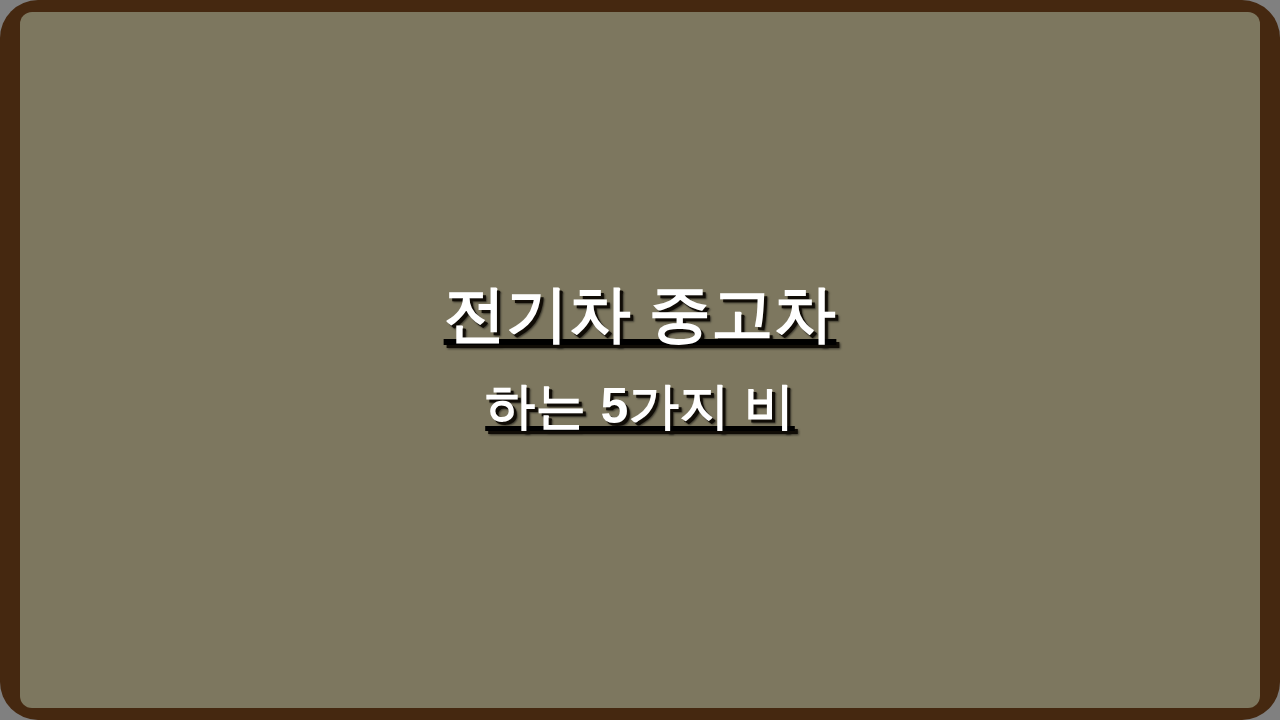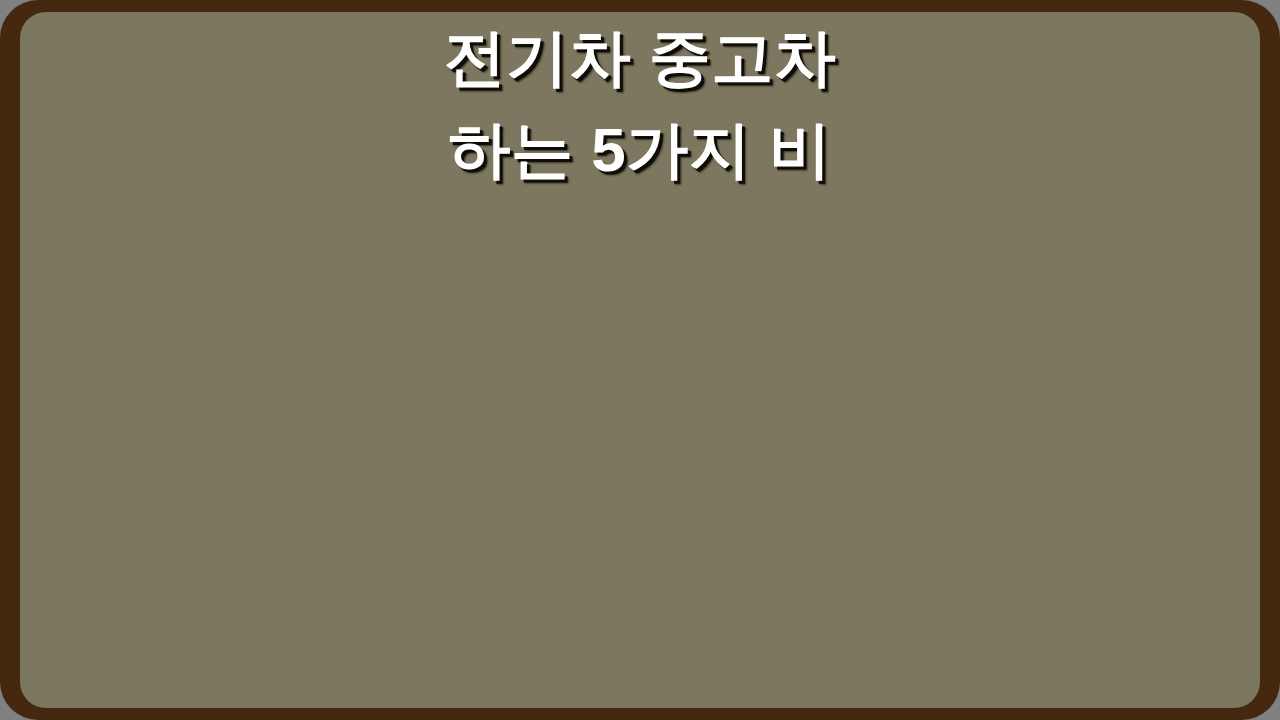--- a/index.html
+++ b/index.html
@@ -38,24 +38,26 @@
   #card-inner {
     position: absolute;
     left: 20px;
     top: 12px;
     right: 20px;
     bottom: 12px;
     width: 1240px;
     height: 696px;
     box-sizing: border-box;
     background: #7d775f;
-    border-radius: 26px;
+    border-radius: 12px;
     display: flex;
+    align-items: center;
     justify-content: center;
     overflow: hidden;
+    text-decoration: underline;
   }
 
   #title-block {
     width: 100%;
     text-align: center;
     padding: 0 40px;
     box-sizing: border-box;
   }
 
   .title-line {
@@ -74,20 +76,20 @@
 <body>
 
 <div id="canvas" style="background: rgb(128, 128, 128);">
 
   <div id="card-frame" style="background: rgb(69, 40, 16); border-radius: 38px;">
 
     <div id="card-inner" style="background: rgb(125, 119, 95); inset: 12px 20px; width: 1240px; height: 696px;">
 
       <div id="title-block">
         <span class="title-line" style="color: rgb(255, 255, 255); font-size: 62px; line-height: 92px; text-shadow: rgb(16, 12, 6) 3px 3px 0px, rgba(0, 0, 0, 0.55) 4px 4px 2px;">전기차 중고차</span>
-        <span class="title-line" style="color: rgb(255, 255, 255); font-size: 62px; line-height: 92px; text-shadow: rgb(16, 12, 6) 3px 3px 0px, rgba(0, 0, 0, 0.55) 4px 4px 2px;">하는 5가지 비</span>
+        <span class="title-line" style="color: rgb(255, 255, 255); font-size: 50px; line-height: 92px; text-shadow: rgb(16, 12, 6) 3px 3px 0px, rgba(0, 0, 0, 0.55) 4px 4px 2px;">하는 5가지 비</span>
       </div>
 
     </div>
 
   </div>
 
 </div>
 
 </body></html>

